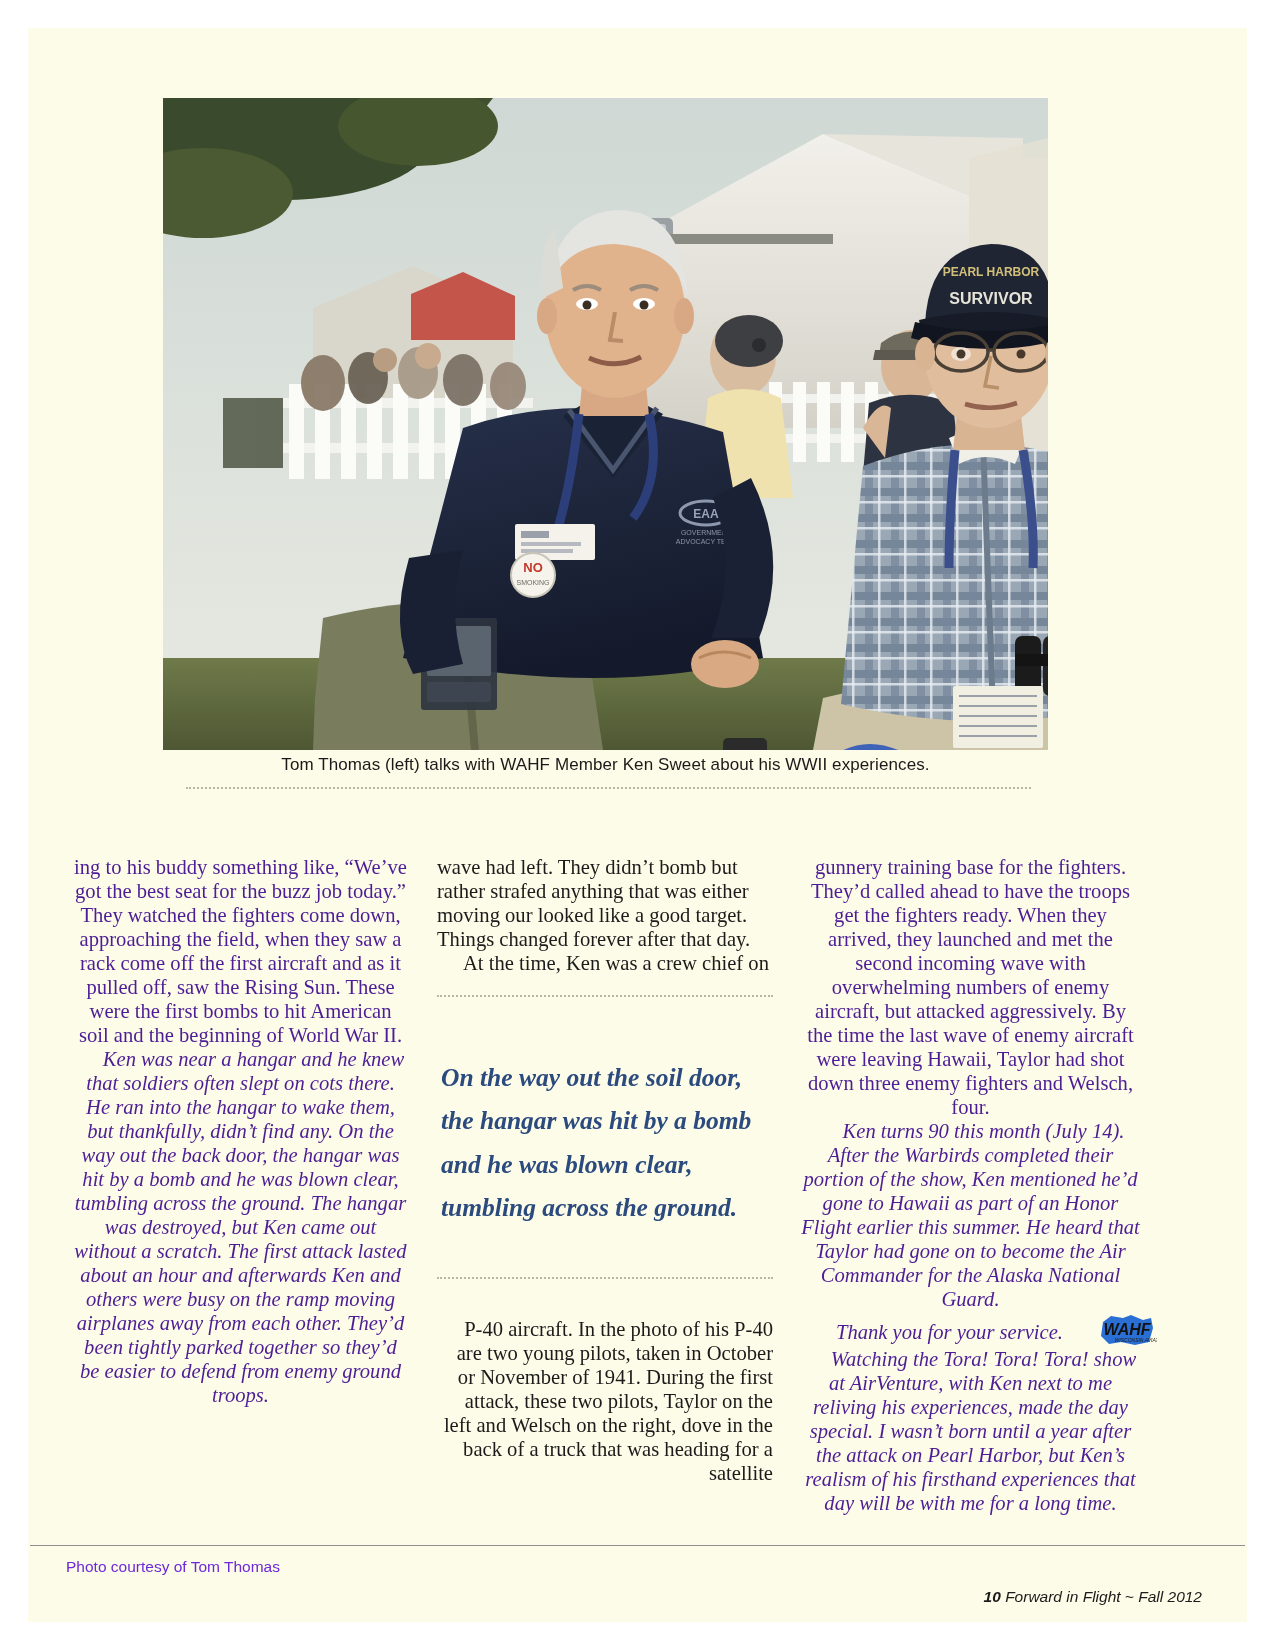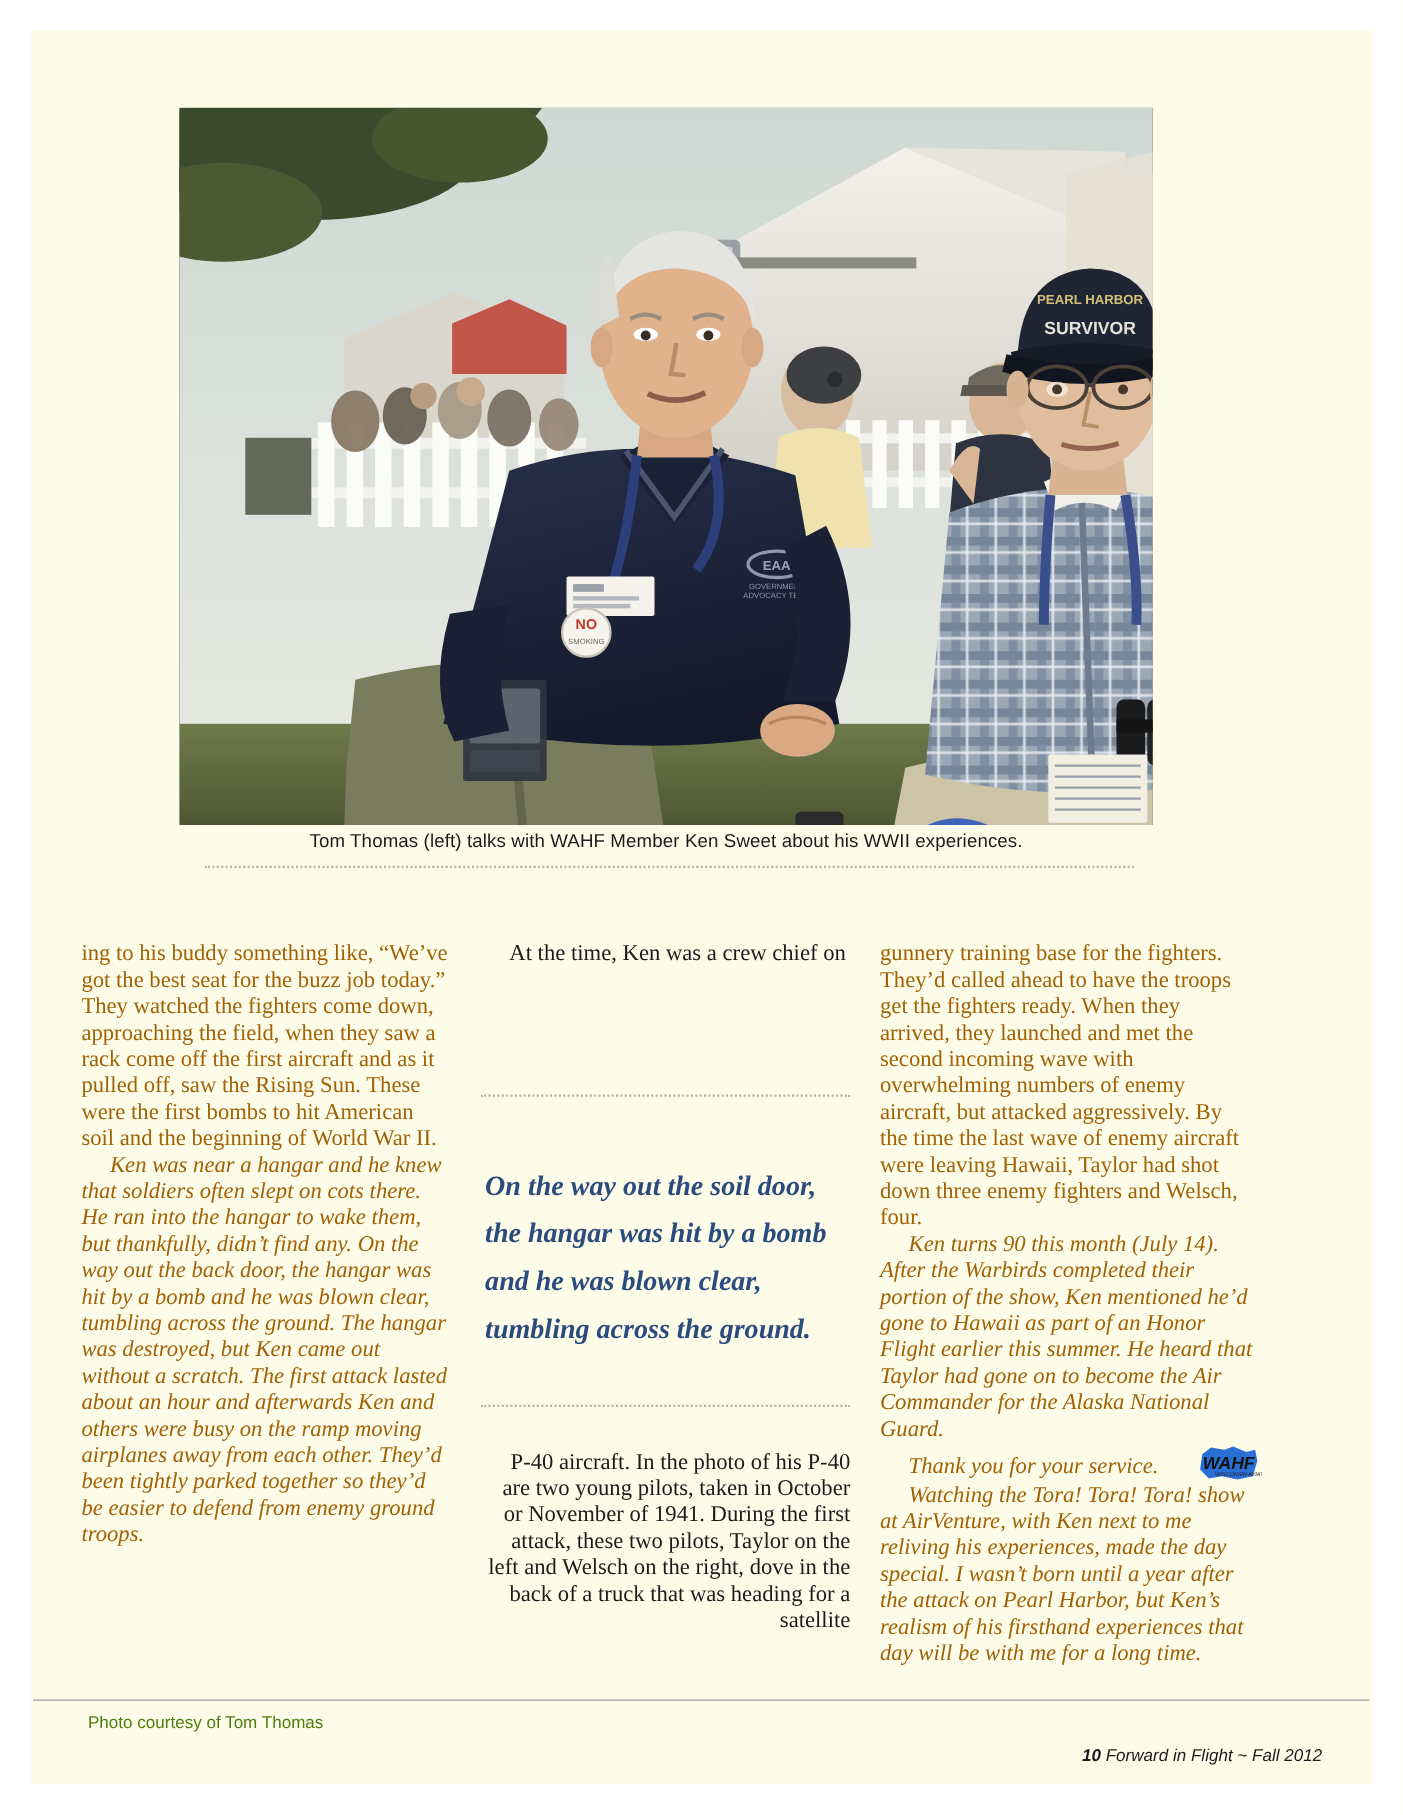--- a/index.html
+++ b/index.html
@@ -58,22 +58,22 @@
     border-top: 2px dotted #b9b7a4;
   }
 
   
   .col {
     position: absolute;
     top: 856px;
     width: 330px;
     font-size: 20.6px;
     line-height: 1.165;
-    color: #a16207;
-    text-align: left;
+    color: #4c1d95;
+    text-align: center;
     hyphens: none;
   }
   .col p { margin: 0; }
   .col p.indent { text-indent: 26px; font-style: italic; }
 
   #col1 { left: 74px; width: 333px; }
   #col3 { left: 800px; width: 341px; }
 
   
   .col2-top {
@@ -134,25 +134,25 @@
   .footer-rule {
     position: absolute;
     left: 30px;
     top: 1545px;
     width: 1215px;
     height: 0;
     border-top: 1.5px solid #8f8f8f;
   }
   .footer-left {
     position: absolute;
-    left: 80px;
+    left: 66px;
     top: 1558px;
     font-family: "Liberation Sans", sans-serif;
     font-size: 15.5px;
-    color: #4d7c0f;
+    color: #6d28d9;
   }
   .footer-right {
     position: absolute;
     right: 73px;
     top: 1558px;
     font-family: "Liberation Sans", sans-serif;
     font-size: 15.5px;
     color: #1b1b1b;
     font-style: italic;
     white-space: nowrap;
@@ -399,20 +399,21 @@
 
   <div class="caption">Tom Thomas (left) talks with WAHF Member Ken Sweet about his WWII experiences.</div>
   <div class="caption-rule"></div>
 
   <div class="col" id="col1">
     <p>ing to his buddy something like, “We’ve got the best seat for the buzz job today.” They watched the fighters come down, approaching the field, when they saw a rack come off the first aircraft and as it pulled off, saw the Rising Sun. These were the first bombs to hit American soil and the beginning of World War II.</p>
     <p class="indent">Ken was near a hangar and he knew that soldiers often slept on cots there. He ran into the hangar to wake them, but thankfully, didn’t find any. On the way out the back door, the hangar was hit by a bomb and he was blown clear, tumbling across the ground. The hangar was destroyed, but Ken came out without a scratch. The first attack lasted about an hour and afterwards Ken and others were busy on the ramp moving airplanes away from each other. They’d been tightly parked together so they’d be easier to defend from enemy ground troops.</p>
   </div>
 
   <div class="col2-top">
+    <p>wave had left. They didn’t bomb but rather strafed anything that was either moving our looked like a good target. Things changed forever after that day.</p>
     <p class="indent">At the time, Ken was a crew chief on</p>
   </div>
 
   <div class="rule-dotted" id="rule-quote-top"></div>
   <div class="pullquote">On the way out the soil door, the hangar was hit by a bomb and he was blown clear, tumbling across the ground.</div>
   <div class="rule-dotted" id="rule-quote-bot"></div>
 
   <div class="col2-bottom">
     <p>P-40 aircraft. In the photo of his P-40 are two young pilots, taken in October or November of 1941. During the first attack, these two pilots, Taylor on the left and Welsch on the right, dove in the back of a truck that was heading for a satellite</p>
   </div>

